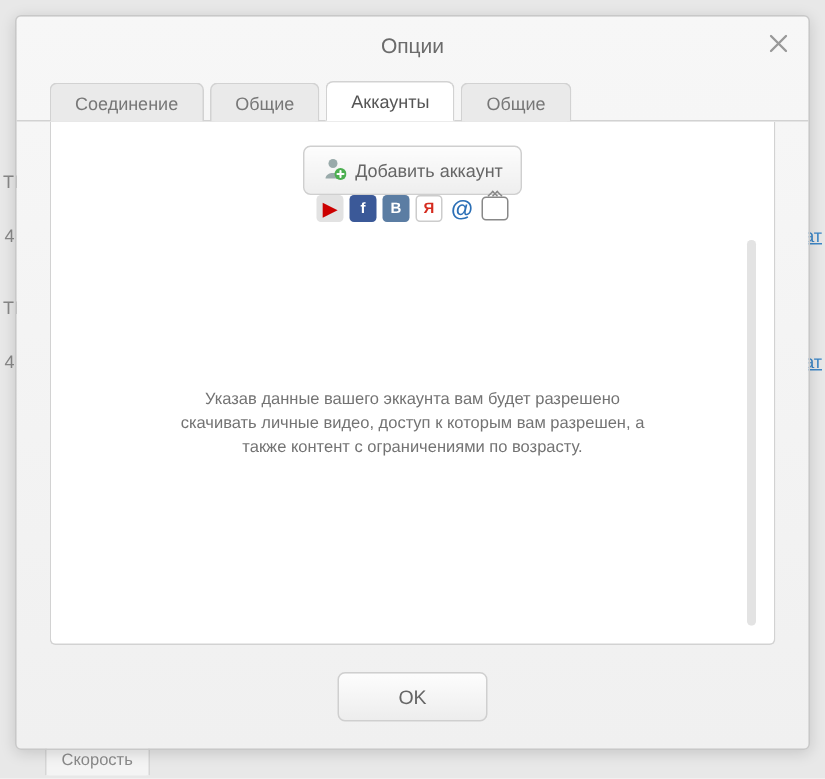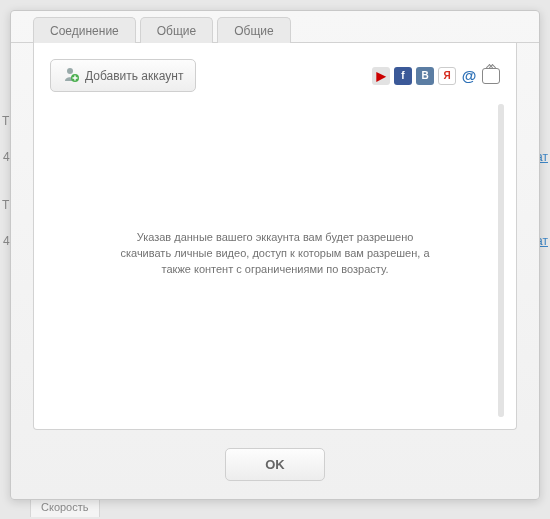--- a/index.html
+++ b/index.html
@@ -75,21 +75,21 @@
     background: #fff;
     border: 1px solid #d2d2d2;
     border-top: none;
     border-radius: 0 0 4px 4px;
     padding: 16px 16px 12px;
     display: flex; flex-direction: column;
     position: relative;
   }
 
   .panel-toprow {
-    display: flex; align-items: center; justify-content: space-between;
+    display: flex; align-items: center; justify-content: space-between; flex-direction: column;
   }
 
   .btn-add {
     display: inline-flex; align-items: center; gap: 6px;
     padding: 6px 12px;
     border: 1px solid #cfcfcf;
     border-radius: 5px;
     background: linear-gradient(#fdfdfd, #eeeeee);
     color: #666;
     font-size: 12px;
@@ -148,21 +148,20 @@
   }
   .btn {
     min-width: 100px;
     padding: 8px 16px;
     border: 1px solid #cfcfcf;
     border-radius: 5px;
     background: linear-gradient(#fdfdfd, #ededed);
     color: #666;
     font-size: 13px;
     cursor: pointer;
-    font-weight: bold;
   }
 
   .speed-chip {
     position:absolute; left:10px; bottom:2px;
     background:#f4f4f4;
     border:1px solid #d6d6d6;
     border-bottom:none;
     border-radius:4px 4px 0 0;
     padding:4px 10px;
     font-size:11px; color:#8a8a8a;margin-left:20px;
@@ -176,24 +175,33 @@
   <span class="bd-chip" style="left:3px; top:150px">4</span>
   <span class="bd-chip" style="left:2px; top:198px">ТВ</span>
   <span class="bd-chip" style="left:3px; top:234px">4</span>
   <span class="bd-chip bd-link" style="right:2px; top:150px">ат</span>
   <span class="bd-chip bd-link" style="right:2px; top:234px">ат</span>
   <div class="speed-chip">Скорость</div>
 </div>
 
 <div class="modal">
 
+  <div class="titlebar">
+    <span>Опции</span>
+    <div class="close-x">
+      <svg viewBox="0 0 12 12" width="12" height="12">
+          <path d="M1 1 L11 11 M11 1 L1 11" stroke="currentColor" stroke-width="1.6" stroke-linecap="round"></path>
+        </svg>
+    </div>
+  </div>
 
   <div class="tabsrow">
     <div class="tab">Соединение</div>
     <div class="tab">Общие</div>
+    <div class="tab active">Аккаунты</div>
     <div class="tab">Общие</div>
   </div>
 
   <div class="panel">
 
     <div class="panel-toprow">
       <button class="btn-add">
         <span>
           <svg width="16" height="16" viewBox="0 0 16 16">
             <circle cx="7" cy="5" r="3" fill="#9aa"></circle>

